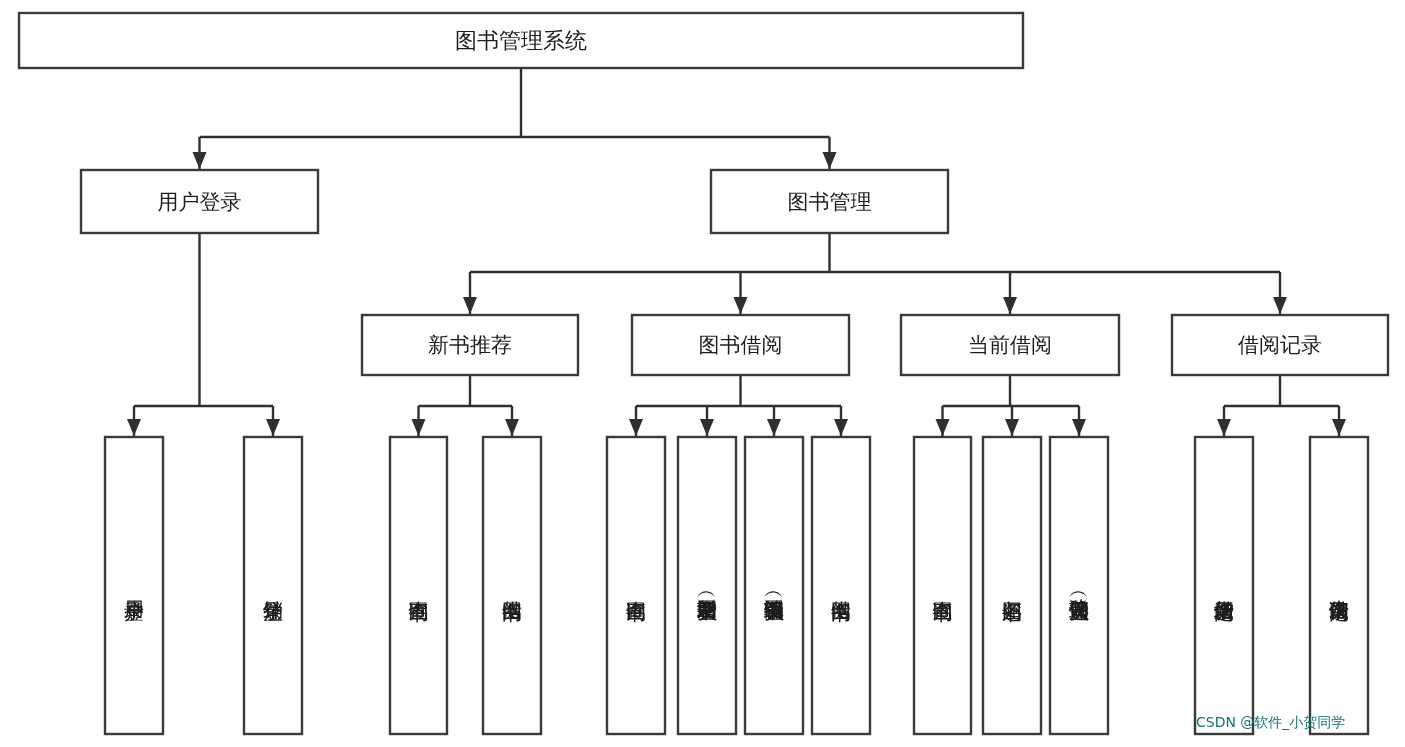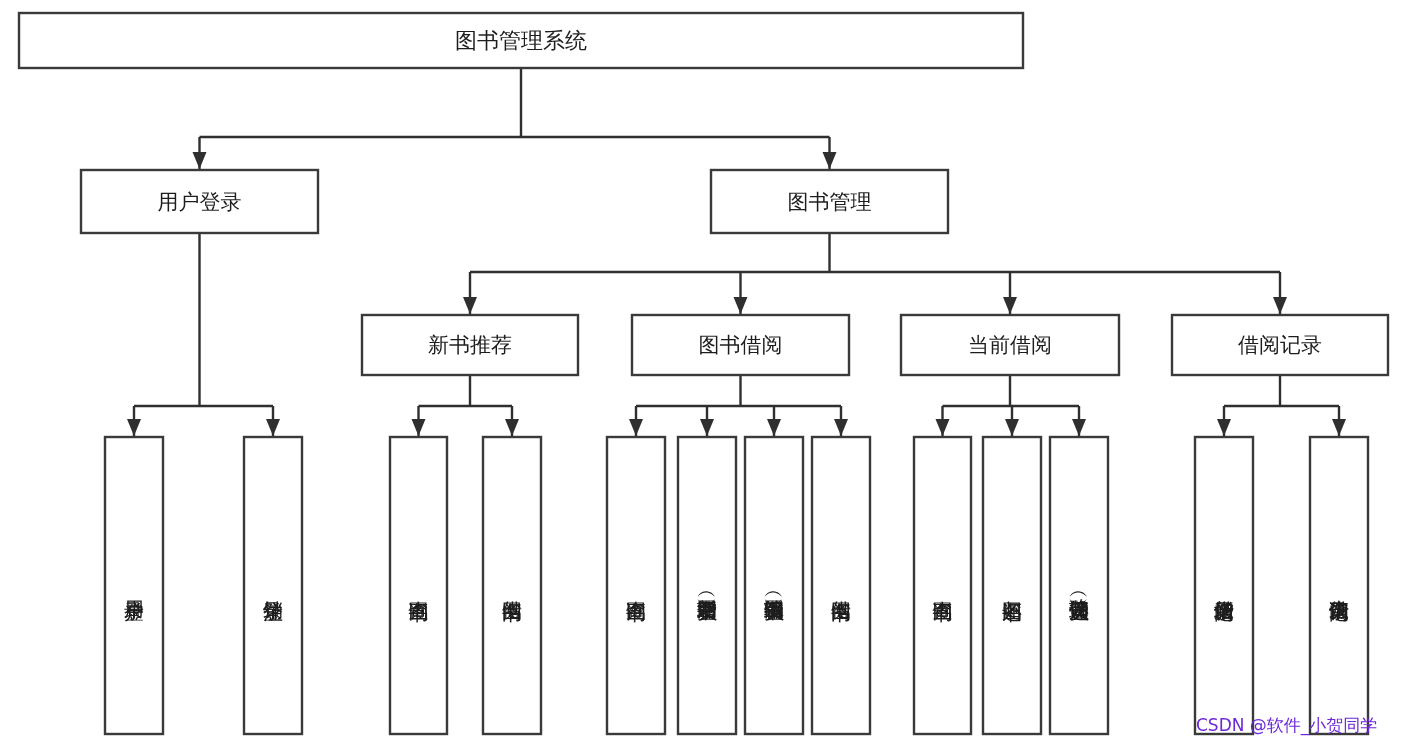--- a/index.html
+++ b/index.html
@@ -23,21 +23,21 @@
     font-family:"DejaVu Sans","Liberation Sans",sans-serif;
     font-size:20px;line-height:1.06;color:#1d1d1d;
     writing-mode:vertical-rl;text-orientation:upright;
     display:flex;align-items:center;justify-content:center;
     white-space:nowrap;letter-spacing:0.5px;
     pointer-events:none;
   }
   .watermark{
     position:absolute;
     font-family:"DejaVu Sans","Liberation Sans",sans-serif;
-    font-size:17px;color:#6d28d9;white-space:nowrap;
+    font-size:14px;color:#0f766e;white-space:nowrap;
   }
 </style>
 </head>
 <body>
 
 <div id="diagram-root">
   <svg id="tree-svg" viewBox="0 0 1405 747">
     <g id="edges-layer">
         <line x1="521" y1="68" x2="521" y2="137" class="edge"></line>
         <line x1="199.5" y1="137" x2="829.5" y2="137" class="edge"></line>

